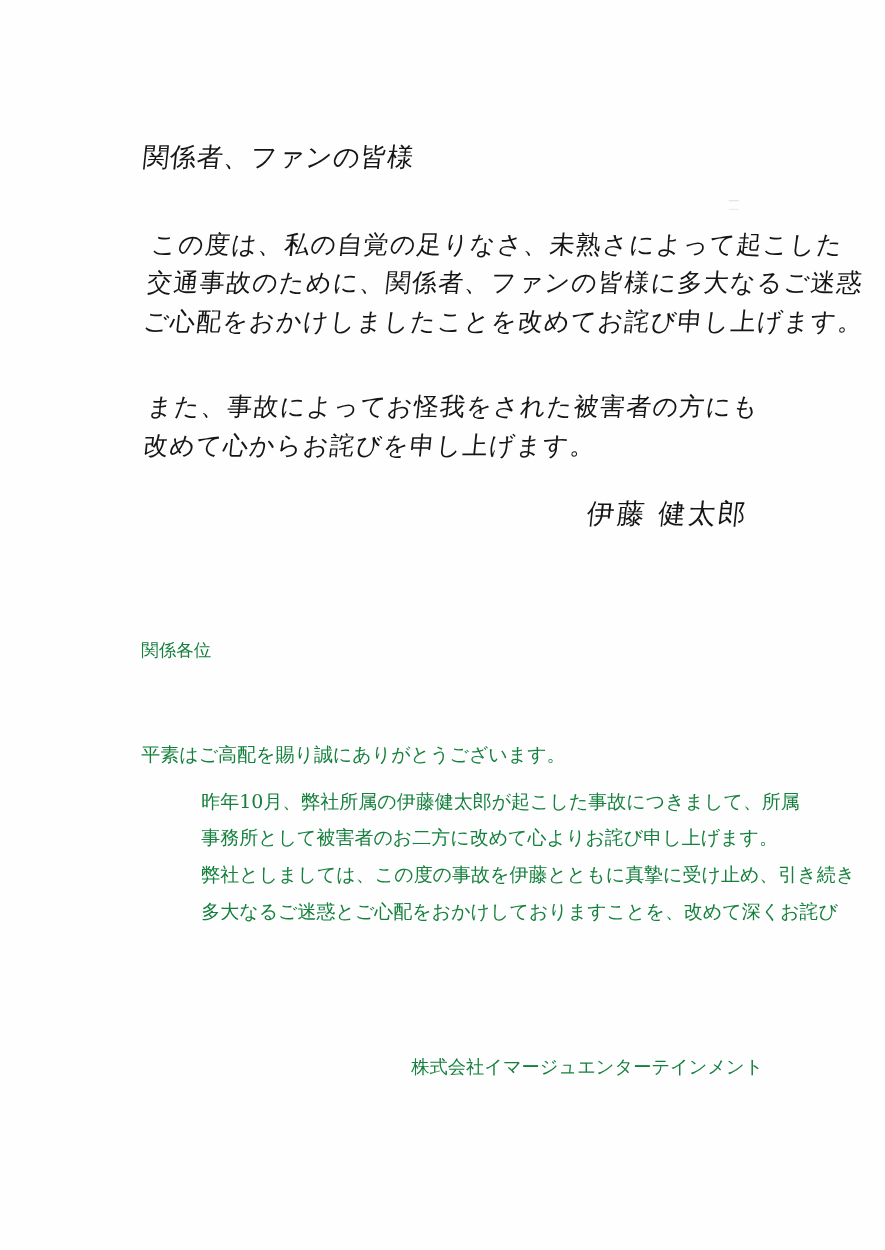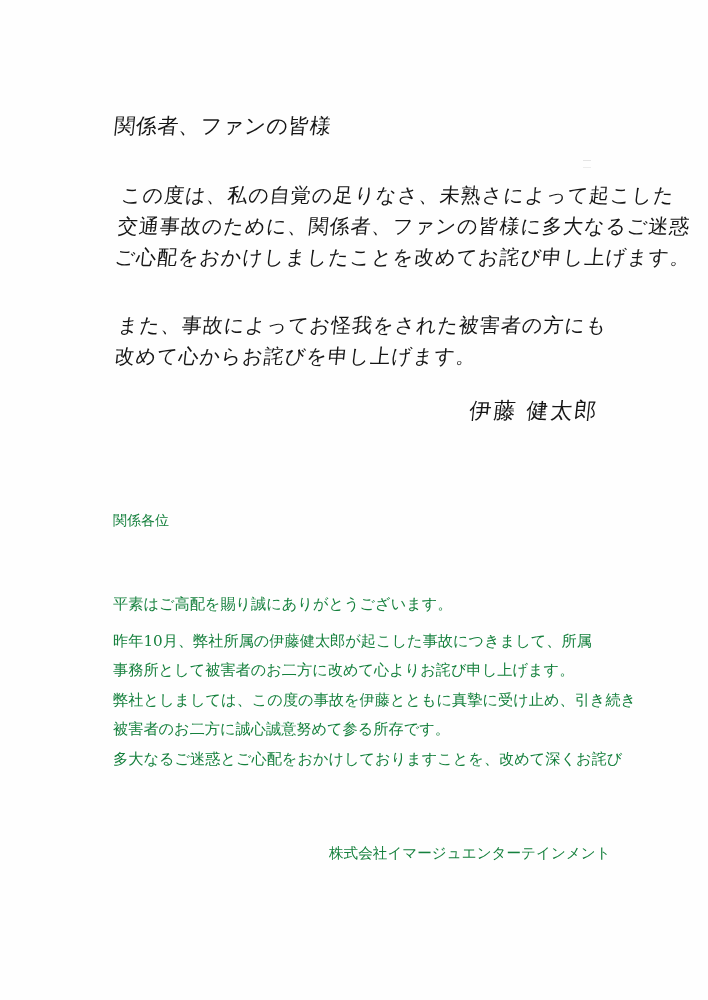--- a/index.html
+++ b/index.html
@@ -40,21 +40,21 @@
     .print {
       position: absolute;
       font-family: "DejaVu Serif", serif;
       color: #15803d;
       font-size: 15.2px;
       white-space: nowrap;
     }
     .print-addressee { left: 113px; top: 512px; font-size: 14px; }
     .print-greeting { left: 113px; top: 571px; margin-top: 23px; }
     .print-body { left: 113px; top: 627px; line-height: 29.4px; }
-    .print-body div { white-space: nowrap; }
+    .print-body div { white-space: nowrap; margin-left: 48px; }
     .print-signature { left: 329px; top: 844px; font-size: 14.6px; text-align: center; }
 
     .speck {
       position: absolute;
       left: 583px; top: 160px;
       width: 8px; height: 6px;
       border-top: 1px solid #e4e4e4;
       border-bottom: 1px solid #ececec;
     }
   </style>
@@ -81,19 +81,18 @@
   <div class="hand hand-signature">伊藤 健太郎</div>
 
   <div class="print print-addressee">関係各位</div>
 
   <div class="print print-greeting">平素はご高配を賜り誠にありがとうございます。</div>
 
   <div class="print print-body">
     <div>昨年10月、弊社所属の伊藤健太郎が起こした事故につきまして、所属</div>
     <div>事務所として被害者のお二方に改めて心よりお詫び申し上げます。</div>
     <div>弊社としましては、この度の事故を伊藤とともに真摯に受け止め、引き続き</div>
-    <div>被害者のお二方に誠心誠意努めて参る所存です。</div>
     <div>多大なるご迷惑とご心配をおかけしておりますことを、改めて深くお詫び</div>
   </div>
 
   <div class="print print-signature">株式会社イマージュエンターテインメント</div>
 
 </div>
 
 </body></html>

